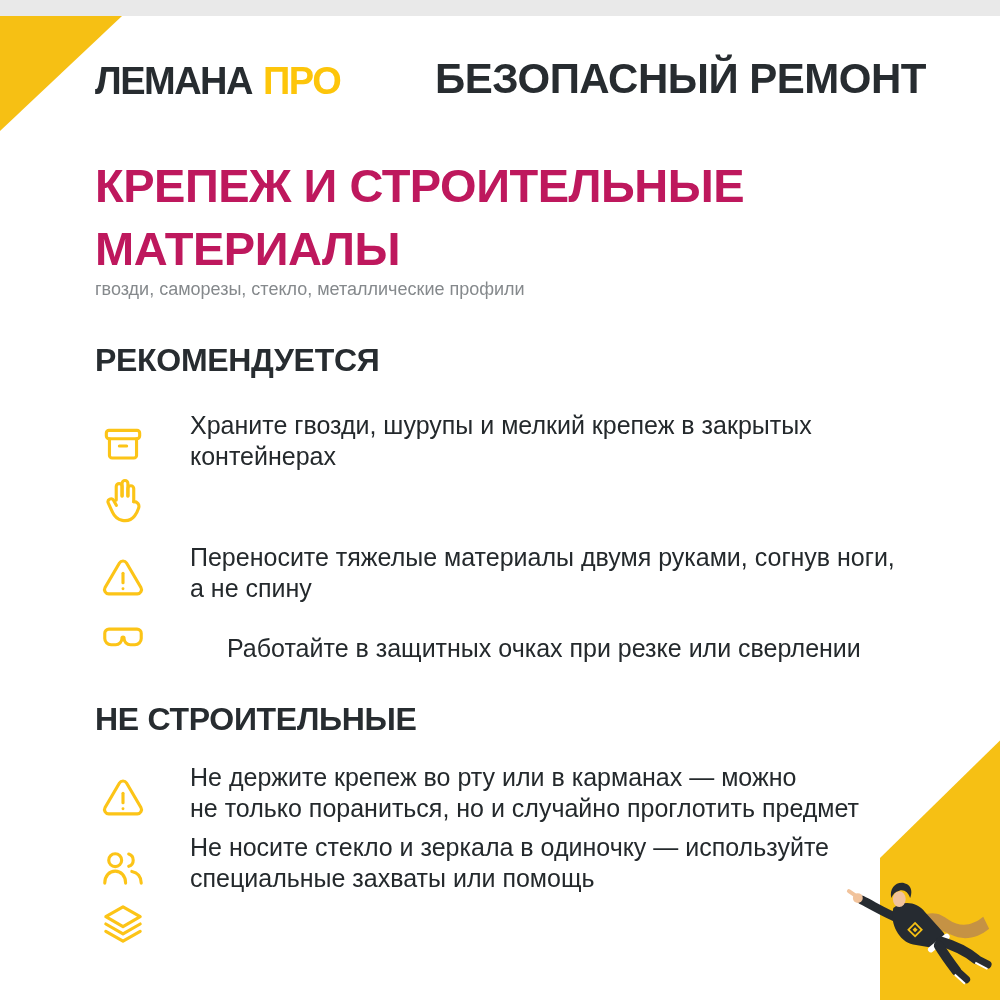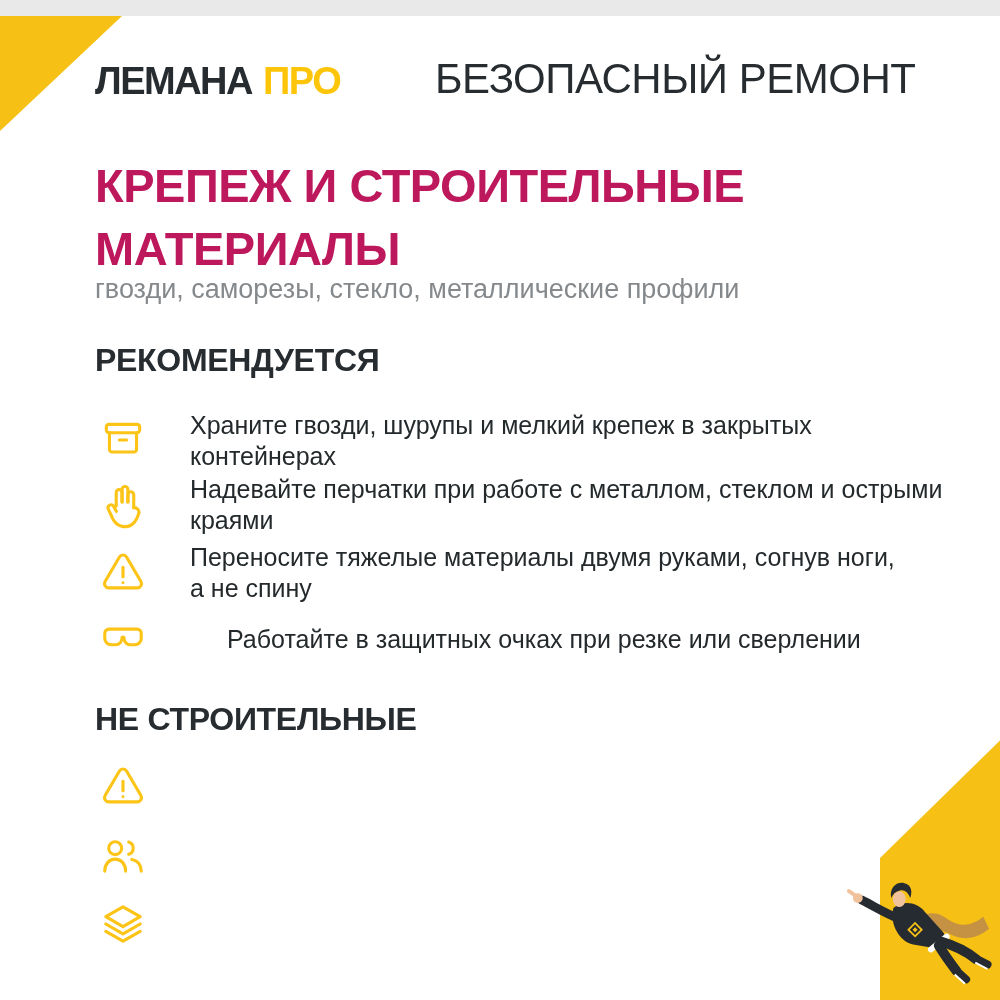--- a/index.html
+++ b/index.html
@@ -18,46 +18,46 @@
 
   
   .logo{
     position:absolute;left:95px;top:42px;
     font-size:38px;font-weight:900;letter-spacing:-1.5px;
     color:#272c30;white-space:nowrap;line-height:46px;
   }
   .logo .pro{color:#fdc50a;margin-left:11px;}
   .program-title{
     position:absolute;left:435px;top:38px;
-    font-size:42px;font-weight:400;letter-spacing:-0.5px;
+    font-size:42px;font-weight:700;letter-spacing:-0.5px;
     color:#272c30;line-height:50px;white-space:nowrap;
   }
 
   
   .page-title{
     position:absolute;left:95px;top:138px;margin:0;
     font-size:47px;font-weight:800;line-height:63px;letter-spacing:-0.5px;
     color:#be185d;white-space:pre-line;
   }
   .page-subtitle{
     position:absolute;left:95px;top:256px;margin:0;
-    font-size:27px;font-weight:400;color:#85898c;line-height:34px;
+    font-size:18px;font-weight:400;color:#85898c;line-height:34px;
   }
 
   .section-heading{
     position:absolute;left:95px;margin:0;
     font-size:32px;font-weight:800;letter-spacing:-0.3px;
     color:#272c30;line-height:38px;
   }
   .h-rec{top:325px;}
   .h-norec{top:684px;}
 
   .item{
     position:absolute;left:97px;
-    display:flex;align-items:center;
+    display:flex;align-items:flex-end;
   }
   .item .icon{
     width:52px;height:52px;flex:0 0 52px;
     display:flex;align-items:center;justify-content:center;
   }
   .item p{
     margin:2px 0 0 41px;
     font-size:25px;line-height:31px;font-weight:400;
     color:#24292c;white-space:pre-line;width:770px;
   }
@@ -137,22 +137,20 @@
 
   <div class="item rec-2">
     <span class="icon">
       <svg width="50" height="50" viewBox="0 0 48 48" fill="none" stroke="#FCC417" stroke-width="3" stroke-linecap="round" stroke-linejoin="round">
         <path d="M17.5 26 V13 a2.8 2.8 0 0 1 5.6 0 v9"></path>
         <path d="M23.1 22 V10 a2.8 2.8 0 0 1 5.6 0 v12"></path>
         <path d="M28.7 22 v-7 a2.8 2.8 0 0 1 5.6 0 v12.5"></path>
         <path d="M34.3 27.5 c3.5 0 5.8 2.6 4.7 6.1 c-.9 2.8-2.1 5.4-3.9 7.7 c-2.8 3.6-7.3 5-11.8 4.2 c-4.2-.8-7.4-3.4-9.3-7.6 l-4.3-9.4 a2.9 2.9 0 0 1 5.2-2.4 l2.7 4.9"></path>
       </svg>
     </span>
-    <p>Надевайте перчатки при работе с металлом, стеклом и острыми
-краями</p>
   </div>
 
   <div class="item rec-3">
     <span class="icon">
       <svg width="50" height="50" viewBox="0 0 48 48" fill="none" stroke="#FCC417" stroke-width="3" stroke-linecap="round" stroke-linejoin="round">
         <path d="M20.6 9.6 a4 4 0 0 1 6.8 0 l13.8 23.6 a4 4 0 0 1-3.4 6 H10.2 a4 4 0 0 1-3.4-6 Z"></path>
         <path d="M24 19.5 v9"></path>
         <circle cx="24" cy="34.3" r="1.4" fill="#FCC417" stroke="none"></circle>
       </svg>
     </span>
@@ -172,31 +170,35 @@
   <h2 class="section-heading h-norec">НЕ СТРОИТЕЛЬНЫЕ</h2>
 
   <div class="item nor-1">
     <span class="icon">
       <svg width="50" height="50" viewBox="0 0 48 48" fill="none" stroke="#FCC417" stroke-width="3" stroke-linecap="round" stroke-linejoin="round">
         <path d="M20.6 9.6 a4 4 0 0 1 6.8 0 l13.8 23.6 a4 4 0 0 1-3.4 6 H10.2 a4 4 0 0 1-3.4-6 Z"></path>
         <path d="M24 19.5 v9"></path>
         <circle cx="24" cy="34.3" r="1.4" fill="#FCC417" stroke="none"></circle>
       </svg>
     </span>
+    <p>Не держите крепеж во рту или в карманах — можно
+не только пораниться, но и случайно проглотить предмет</p>
   </div>
 
   <div class="item nor-2">
     <span class="icon">
       <svg width="50" height="50" viewBox="0 0 48 48" fill="none" stroke="#FCC417" stroke-width="3" stroke-linecap="round" stroke-linejoin="round">
         <circle cx="16.5" cy="16.5" r="6.2"></circle>
         <path d="M6.5 38.5 c0-7 4.5-11.5 10-11.5 s10 4.5 10 11.5"></path>
         <path d="M29.5 10.6 a6.2 6.2 0 0 1 0 11.8"></path>
         <path d="M32.5 27.3 c5.5 1 9 5.2 9 11.2"></path>
       </svg>
     </span>
+    <p>Не носите стекло и зеркала в одиночку — используйте
+специальные захваты или помощь</p>
   </div>
 
   <div class="item nor-3">
     <span class="icon">
       <svg width="50" height="50" viewBox="0 0 48 48" fill="none" stroke="#FCC417" stroke-width="3" stroke-linecap="round" stroke-linejoin="round">
         <path d="M24 7.5 L40.5 17 24 26.5 7.5 17 Z"></path>
         <path d="M7.5 24 L24 33.5 40.5 24"></path>
         <path d="M7.5 31 L24 40.5 40.5 31"></path>
       </svg>
     </span>

